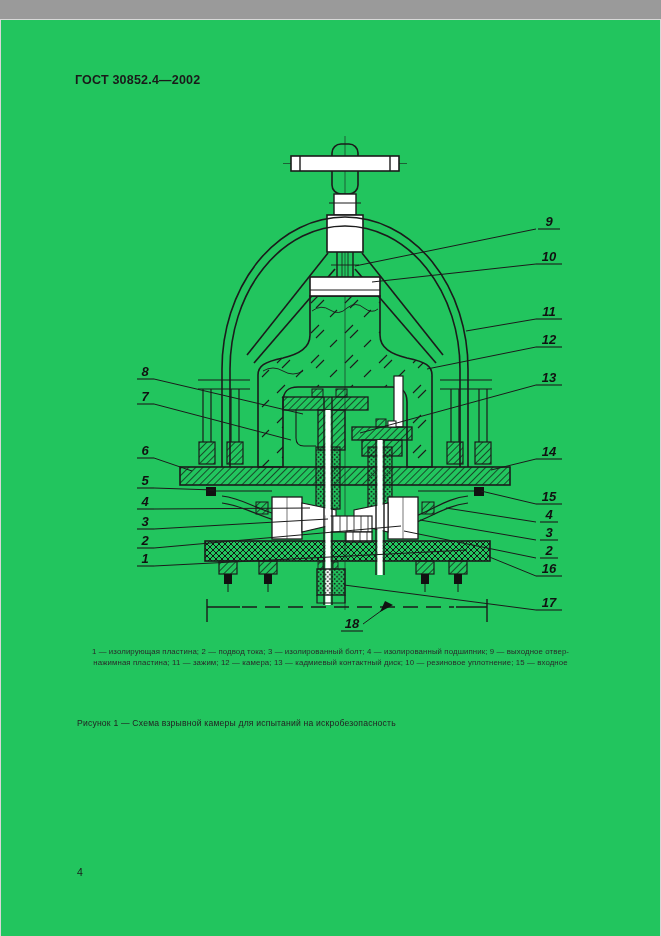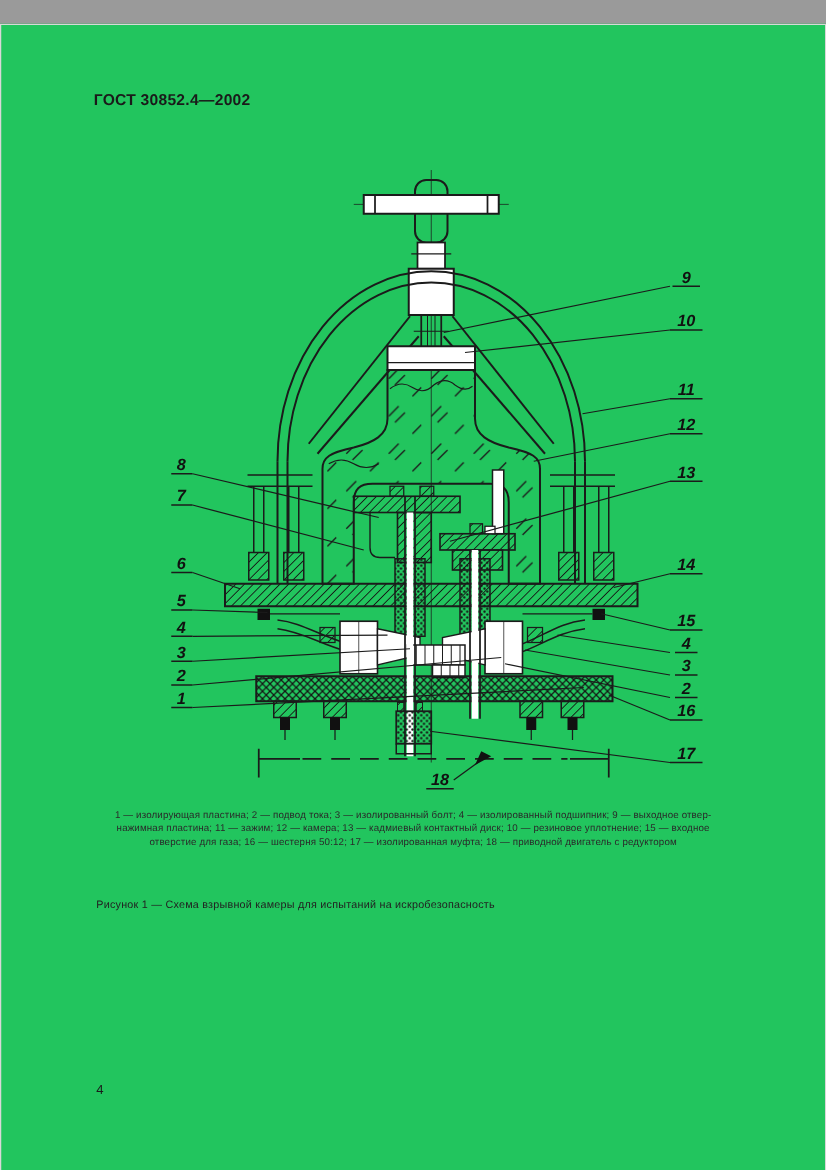--- a/index.html
+++ b/index.html
@@ -279,19 +279,18 @@
       <text class="callout" x="145" y="507">3</text>
       <text class="callout" x="145" y="526">2</text>
       <text class="callout" x="145" y="544">1</text>
       <text class="callout" x="352" y="609">18</text>
     </g>
   </svg>
 
   <div class="legend">
     <div>1 — изолирующая пластина; 2 — подвод тока; 3 — изолированный болт; 4 — изолированный подшипник; 9 — выходное отвер-</div>
     <div>нажимная пластина; 11 — зажим; 12 — камера; 13 — кадмиевый контактный диск; 10 — резиновое уплотнение; 15 — входное</div>
-    <div>отверстие для газа; 16 — шестерня 50:12; 17 — изолированная муфта; 18 — приводной двигатель с редуктором</div>
   </div>
 
   <div class="fig-title">Рисунок  1 — Схема взрывной камеры для испытаний на искробезопасность</div>
 
   <div class="page-num">4</div>
 </div>
 
 </body></html>

